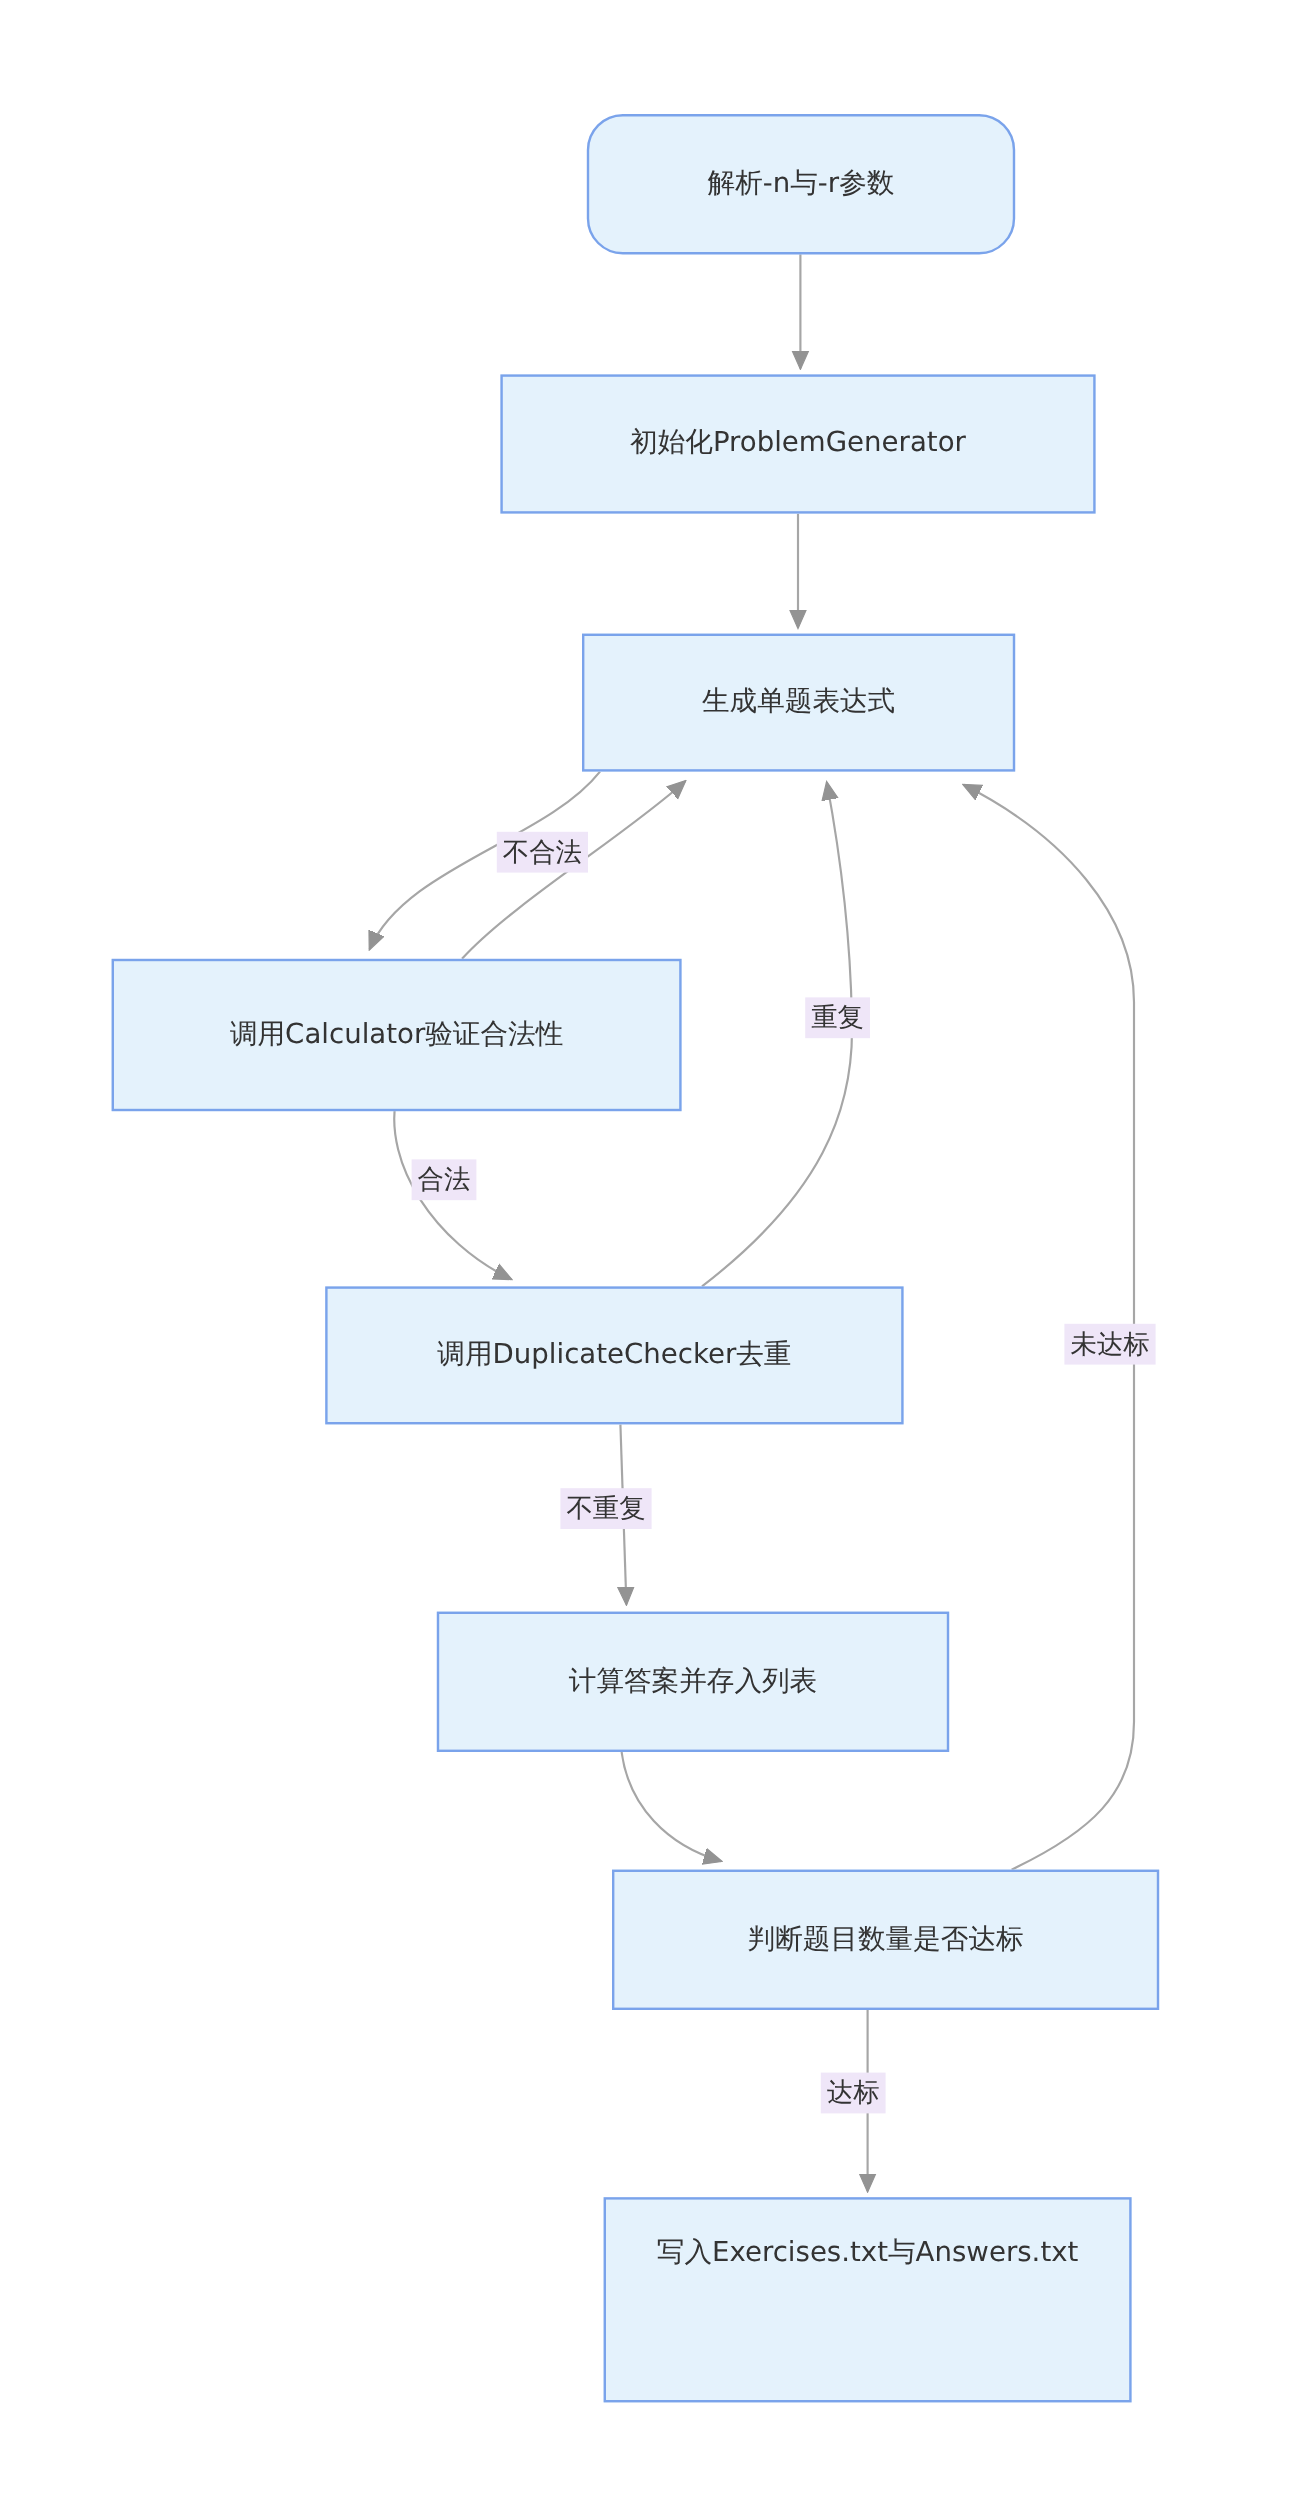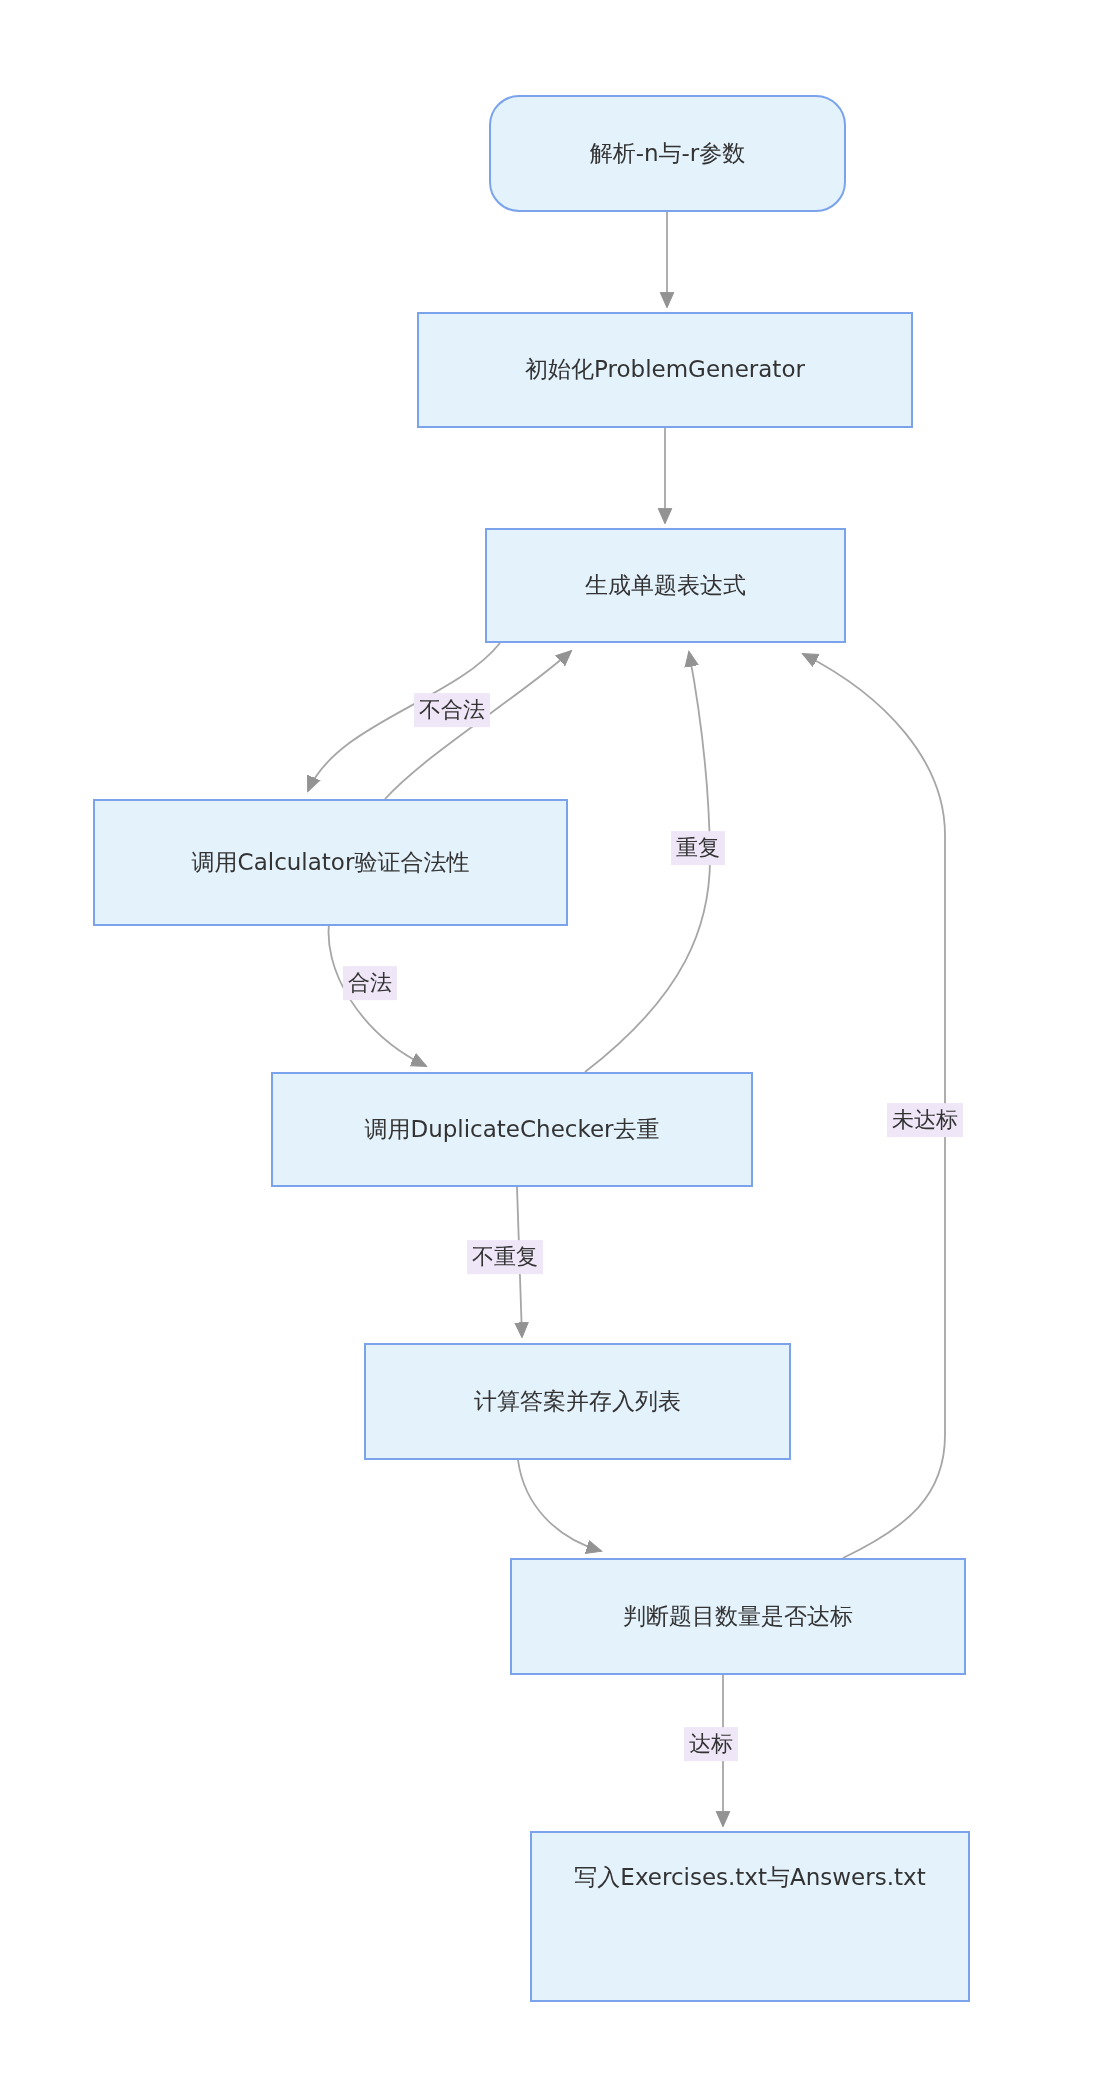--- a/index.html
+++ b/index.html
@@ -35,21 +35,21 @@
     line-height:1.3;
   }
   
   .n1{left:489px;top:95px;width:357px;height:117px;border-radius:30px;}
   .n2{left:417px;top:312px;width:496px;height:116px;}
   .n3{left:485px;top:528px;width:361px;height:115px;}
   .n4{left:93px;top:799px;width:475px;height:127px;}
   .n5{left:271px;top:1072px;width:482px;height:115px;text-align:center;}
   .n6{left:316px;top:1343px;width:427px;height:117px;margin-left:48px;}
   .n7{left:494px;top:1558px;width:456px;height:117px;margin-left:16px;}
-  .n8{left:503px;top:1831px;width:440px;height:171px;align-items:flex-start;padding-top:30px;margin-left:27px;}
+  .n8{left:503px;top:1831px;width:440px;height:171px;align-items:flex-start;padding-top:30px;}
   .edge-label{
     position:absolute;
     transform:translate(-50%,-50%);
     background:var(--edge-label-bg);
     color:var(--text);
     font-size:22px;
     line-height:1.35;
     padding:2px 5px;
     white-space:nowrap;
     font-family:Liberation Serif, serif;

